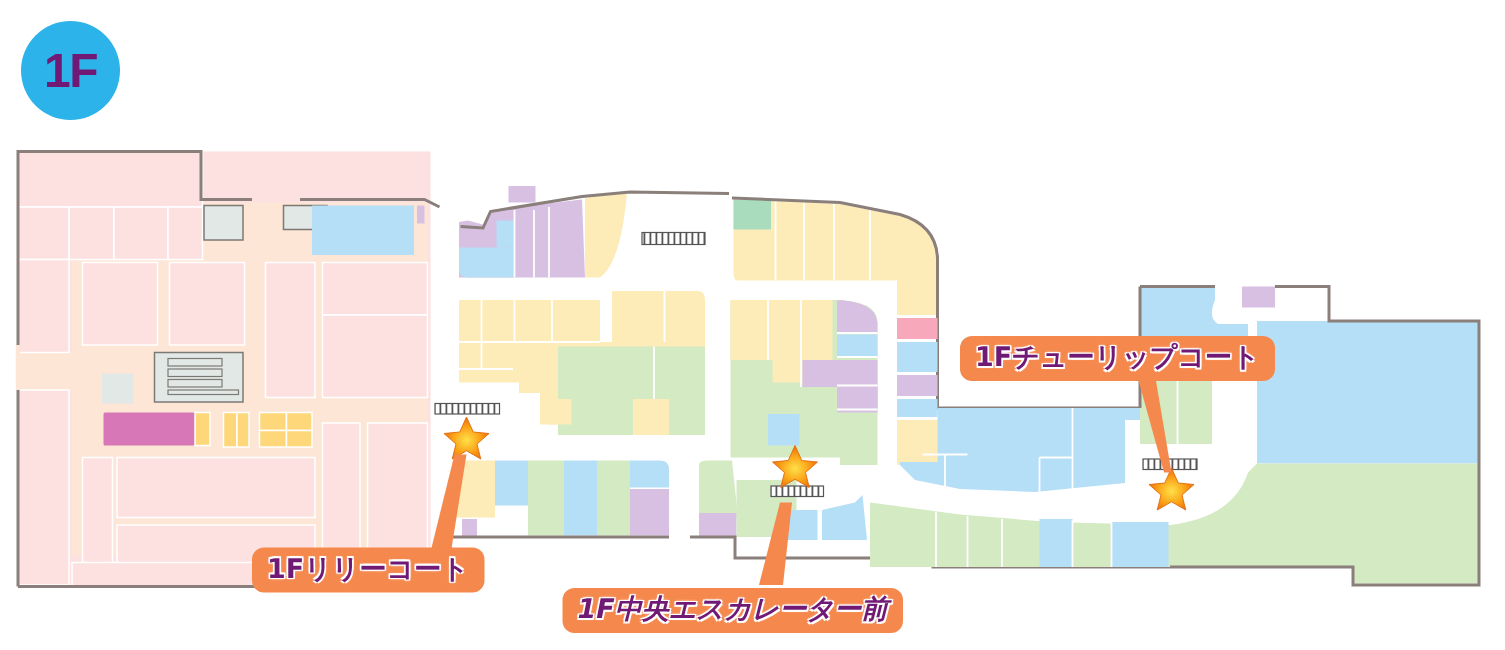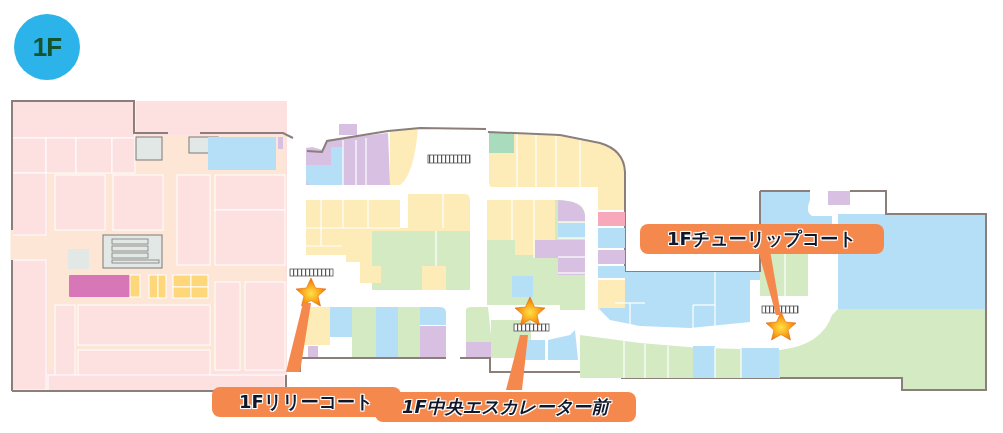--- a/index.html
+++ b/index.html
@@ -1,26 +1,26 @@
 <!DOCTYPE html>
 <html><head>
 <meta charset="utf-8">
 <style>
   html, body { margin: 0; padding: 0; background: #ffffff; }
   body { width: 1003px; height: 433px; position: relative; overflow: hidden; font-family: "DejaVu Sans", sans-serif; }
   .floor-badge {
     position: absolute; left: 14px; top: 14px; width: 66px; height: 66px; border-radius: 50%;
-    background: #2bb3ea; color: #14532d; font-family: "Liberation Sans", sans-serif; font-weight: bold;
-    font-size: 26px; line-height: 66px; text-align: center; letter-spacing: -1px;
+    background: #2bb3ea; color: #701a75; font-family: "Liberation Sans", sans-serif; font-weight: bold;
+    font-size: 32px; line-height: 66px; text-align: center; letter-spacing: -1px;
   }
   svg.map { position: absolute; left: 0; top: 0; }
   .callout {
-    position: absolute; background: #f5894d; color: #0f172a; font-family: "DejaVu Sans", sans-serif;
+    position: absolute; background: #f5894d; color: #701a75; font-family: "DejaVu Sans", sans-serif;
     font-weight: bold; font-size: 18px; height: 30px; line-height: 30px; border-radius: 8px;
-    padding: 0 27px; white-space: nowrap; letter-spacing: 0px;
+    padding: 0 10px; white-space: nowrap; letter-spacing: 0px;
     text-shadow: 0 0 2px #fff, 0 0 2px #fff, 1px 1px 0 #fff, -1px -1px 0 #fff, 1px -1px 0 #fff, -1px 1px 0 #fff;
   }
 </style>
 </head>
 <body>
 
 <div class="floor-badge">1F</div>
 
 <svg class="map" width="1003" height="433" viewBox="0 0 1003 433">
   <defs>
@@ -225,15 +225,15 @@
     <polygon points="781,312 785.5,322 796,323 788,330 790.5,340 781,334.5 771.5,340 774,330 766,323 776.5,322" fill="url(#starGrad)" stroke="#e06a0a" stroke-width="0.6"></polygon>
   </g>
 
   <g fill="#f5894d">
     <polygon points="303,303 311,303 300,372 286,372"></polygon>
     <polygon points="520,335 528,335 522,390 506,390"></polygon>
     <polygon points="758,250 770,250 781,315 776,315"></polygon>
   </g>
 </svg>
 
-<div class="callout" style="left:168px; top:387px;margin-left:44px;">1Fリリーコート</div>
+<div class="callout" style="left:168px; top:365px;">1Fリリーコート</div>
 <div class="callout" style="left:375px; top:392px;font-style:italic;">1F中央エスカレーター前</div>
 <div class="callout" style="left:640px; top:224px;">1Fチューリップコート</div>
 
 </body></html>

